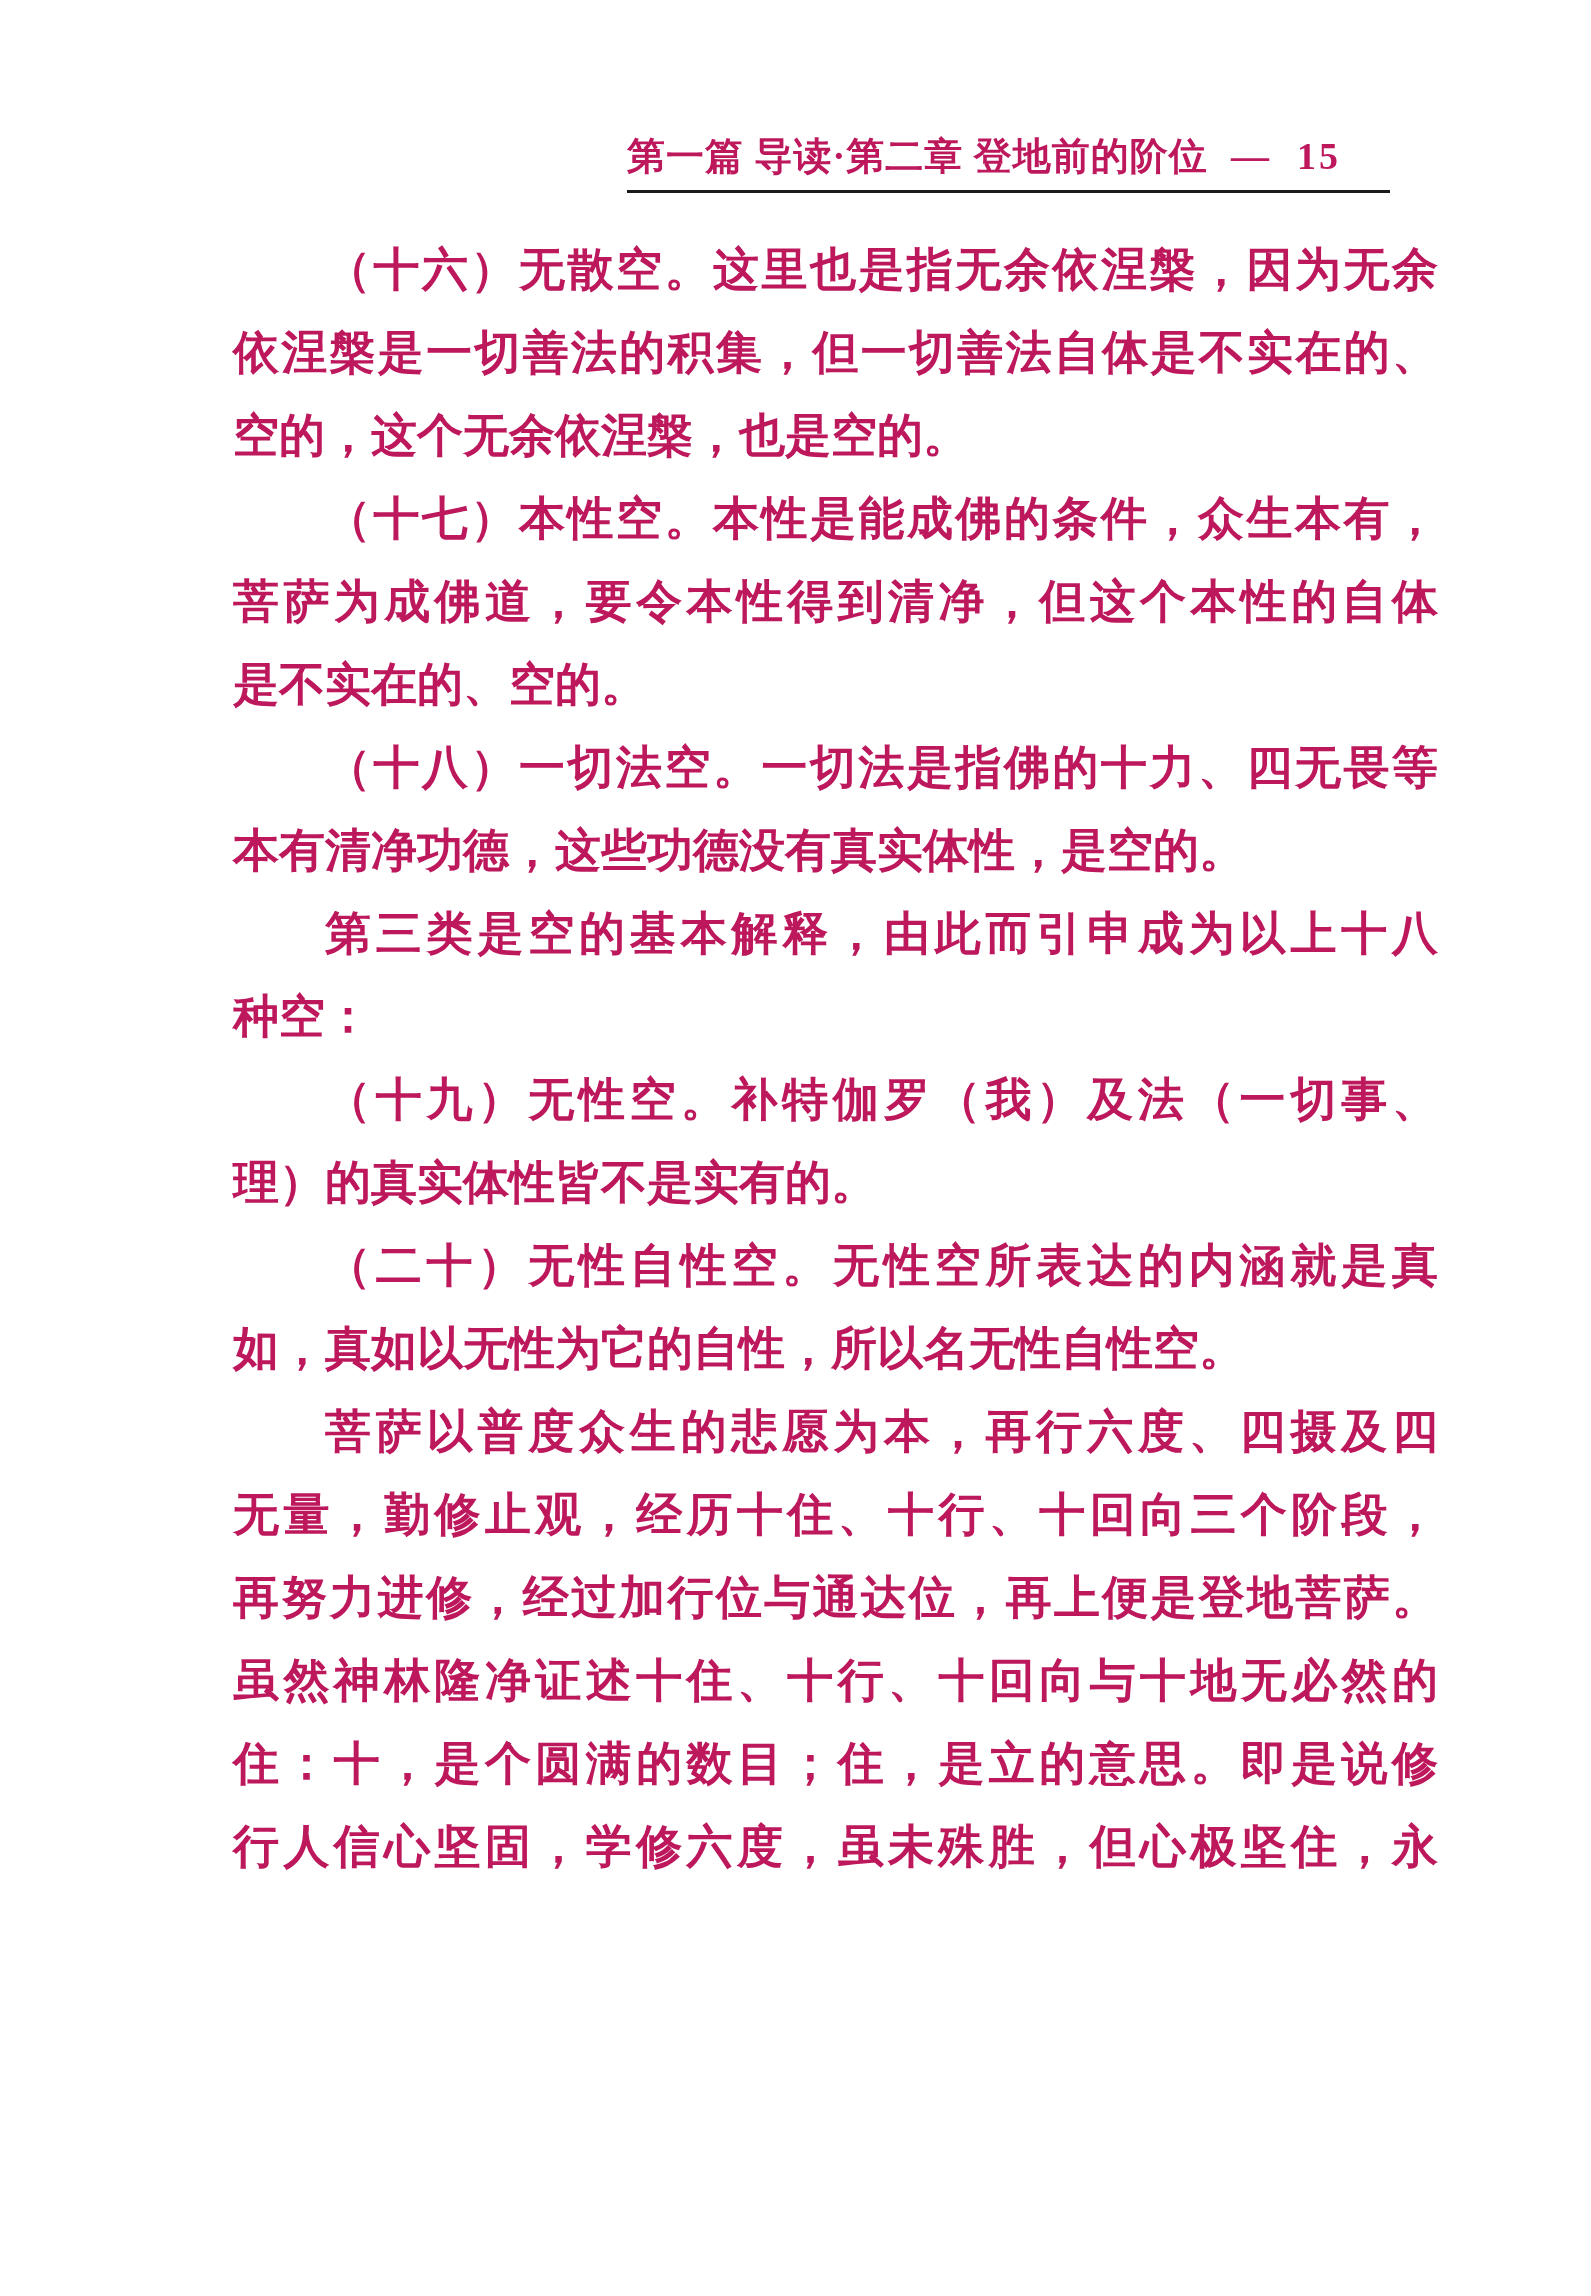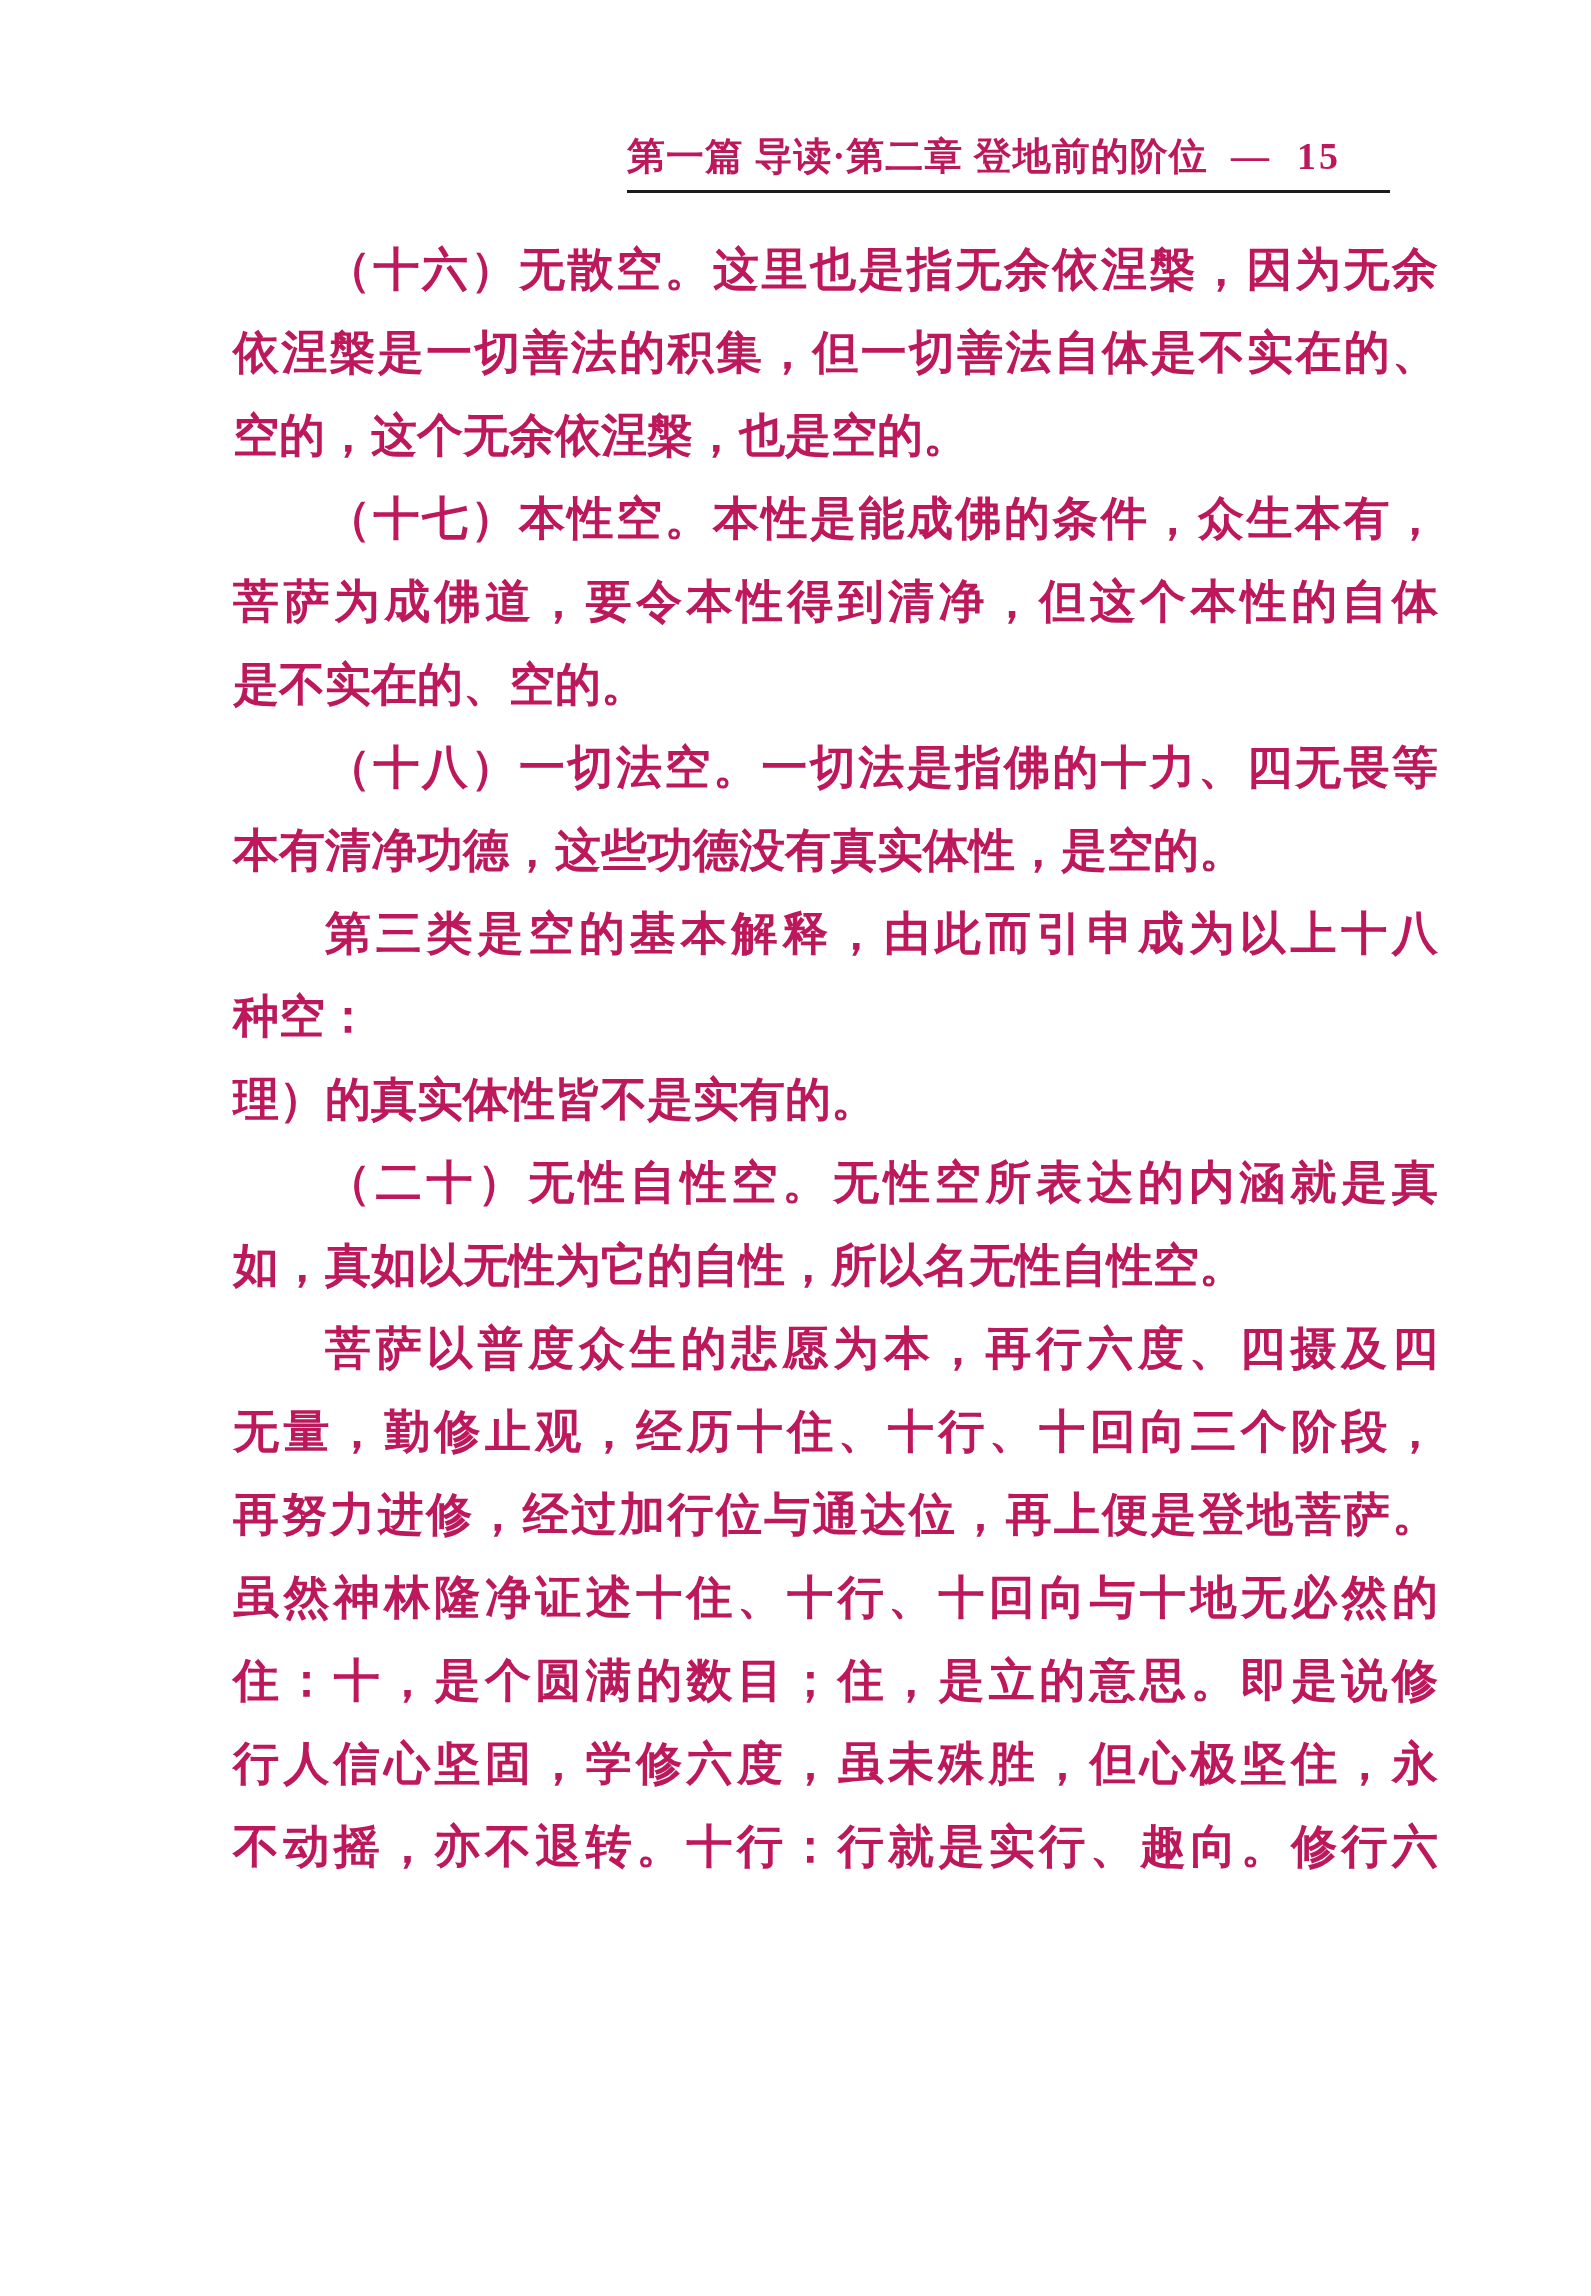--- a/index.html
+++ b/index.html
@@ -59,26 +59,26 @@
     <div class="line indent">（十六）无散空。这里也是指无余依涅槃，因为无余</div>
     <div class="line">依涅槃是一切善法的积集，但一切善法自体是不实在的、</div>
     <div class="line short">空的，这个无余依涅槃，也是空的。</div>
     <div class="line indent">（十七）本性空。本性是能成佛的条件，众生本有，</div>
     <div class="line">菩萨为成佛道，要令本性得到清净，但这个本性的自体</div>
     <div class="line short">是不实在的、空的。</div>
     <div class="line indent">（十八）一切法空。一切法是指佛的十力、四无畏等</div>
     <div class="line short">本有清净功德，这些功德没有真实体性，是空的。</div>
     <div class="line indent">第三类是空的基本解释，由此而引申成为以上十八</div>
     <div class="line short">种空：</div>
+    <div class="line indent">（十九）无性空。补特伽罗（我）及法（一切事、</div>
     <div class="line short">理）的真实体性皆不是实有的。</div>
     <div class="line indent">（二十）无性自性空。无性空所表达的内涵就是真</div>
     <div class="line short">如，真如以无性为它的自性，所以名无性自性空。</div>
     <div class="line indent">菩萨以普度众生的悲愿为本，再行六度、四摄及四</div>
     <div class="line">无量，勤修止观，经历十住、十行、十回向三个阶段，</div>
     <div class="line">再努力进修，经过加行位与通达位，再上便是登地菩萨。</div>
     <div class="line">虽然神林隆净证述十住、十行、十回向与十地无必然的</div>
     <div class="line">住：十，是个圆满的数目；住，是立的意思。即是说修</div>
     <div class="line">行人信心坚固，学修六度，虽未殊胜，但心极坚住，永</div>
-    <div class="line">不动摇，亦不退转。十行：行就是实行、趣向。修行六</div>
   </main>
 
 </div>
 
 
 </body></html>

